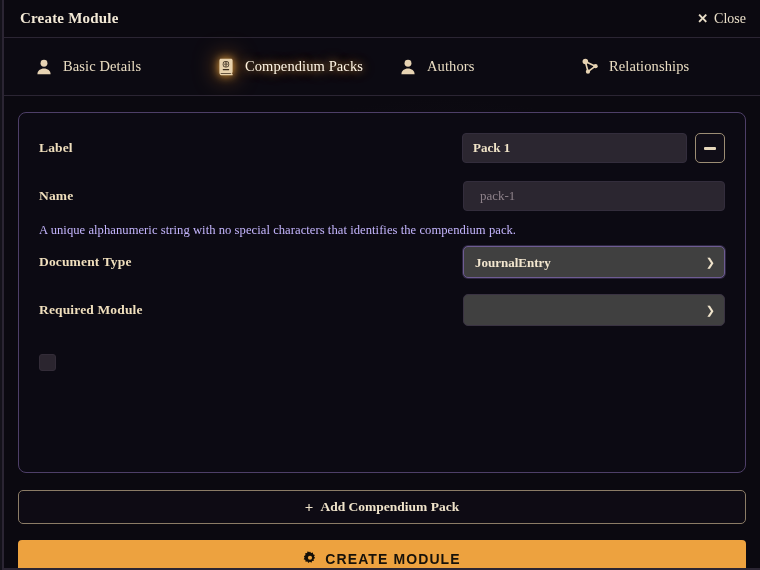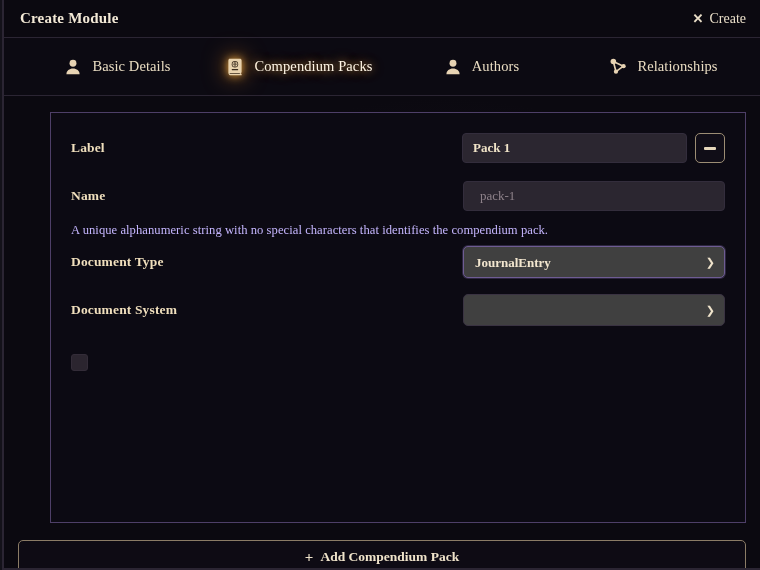--- a/index.html
+++ b/index.html
@@ -73,21 +73,21 @@
     border-bottom: 1px solid #2b2533;
     display: flex;
     align-items: center;
     padding: 0 14px;
     box-sizing: border-box;
   }
   .tab {
     flex: 1 1 0;
     display: flex;
     align-items: center;
-    justify-content: center;
+    justify-content: flex-start;
     gap: 9px;
     padding-left: 16px;
     cursor: pointer;
     box-sizing: border-box;
   }
   .tab-icon {
     width: 20px;
     height: 20px;
     display: inline-flex;
     align-items: center;
@@ -118,26 +118,25 @@
     overflow: hidden;
     position: relative;
     background:
       radial-gradient(ellipse 420px 260px at 58% 40%, rgba(58,46,70,.20), rgba(0,0,0,0) 72%),
       #0b0910;
   }
 
   
   .pack-card {
     border: 1px solid #4e3f68;
-    border-radius: 0;
+    border-radius: 8px;
     background: #0c0a13;
     padding: 18px 20px 16px 20px;
     box-sizing: border-box;
-    height: 411px;
-    margin-left: 32px;
+    height: 361px;
   }
 
   .form-row {
     display: flex;
     align-items: center;
     justify-content: space-between;
     gap: 12px;
     min-height: 34px;
   }
   .form-row + .form-row { margin-top: 14px; }
@@ -304,21 +303,21 @@
 </style>
 </head>
 <body>
 
 <div class="app-window">
 
   <div class="window-header">
     <div class="window-title">Create Module</div>
     <div class="close-btn">
       <span class="close-x">✕</span>
-      <span>Create</span>
+      <span>Close</span>
     </div>
   </div>
 
   <div class="tab-bar">
 
     <div class="tab">
       <span class="tab-icon">
         <svg width="18" height="18" viewBox="0 0 24 24" fill="#e7d3b3">
           <circle cx="12" cy="7" r="4.6"></circle>
           <path d="M3.2 21.5c0-4.6 3.9-7.6 8.8-7.6s8.8 3 8.8 7.6z"></path>
@@ -395,21 +394,21 @@
         <div class="field-label">Document Type</div>
         <div class="select-box focused">
           <select>
             <option>JournalEntry</option>
           </select>
           <span class="select-caret">❯</span>
         </div>
       </div>
 
       <div class="form-row">
-        <div class="field-label">Document System</div>
+        <div class="field-label">Required Module</div>
         <div class="select-box">
           <select>
             <option></option>
           </select>
           <span class="select-caret">❯</span>
         </div>
       </div>
 
       <div class="form-row" style="margin-top:18px">
         <div class="checkbox"></div>

